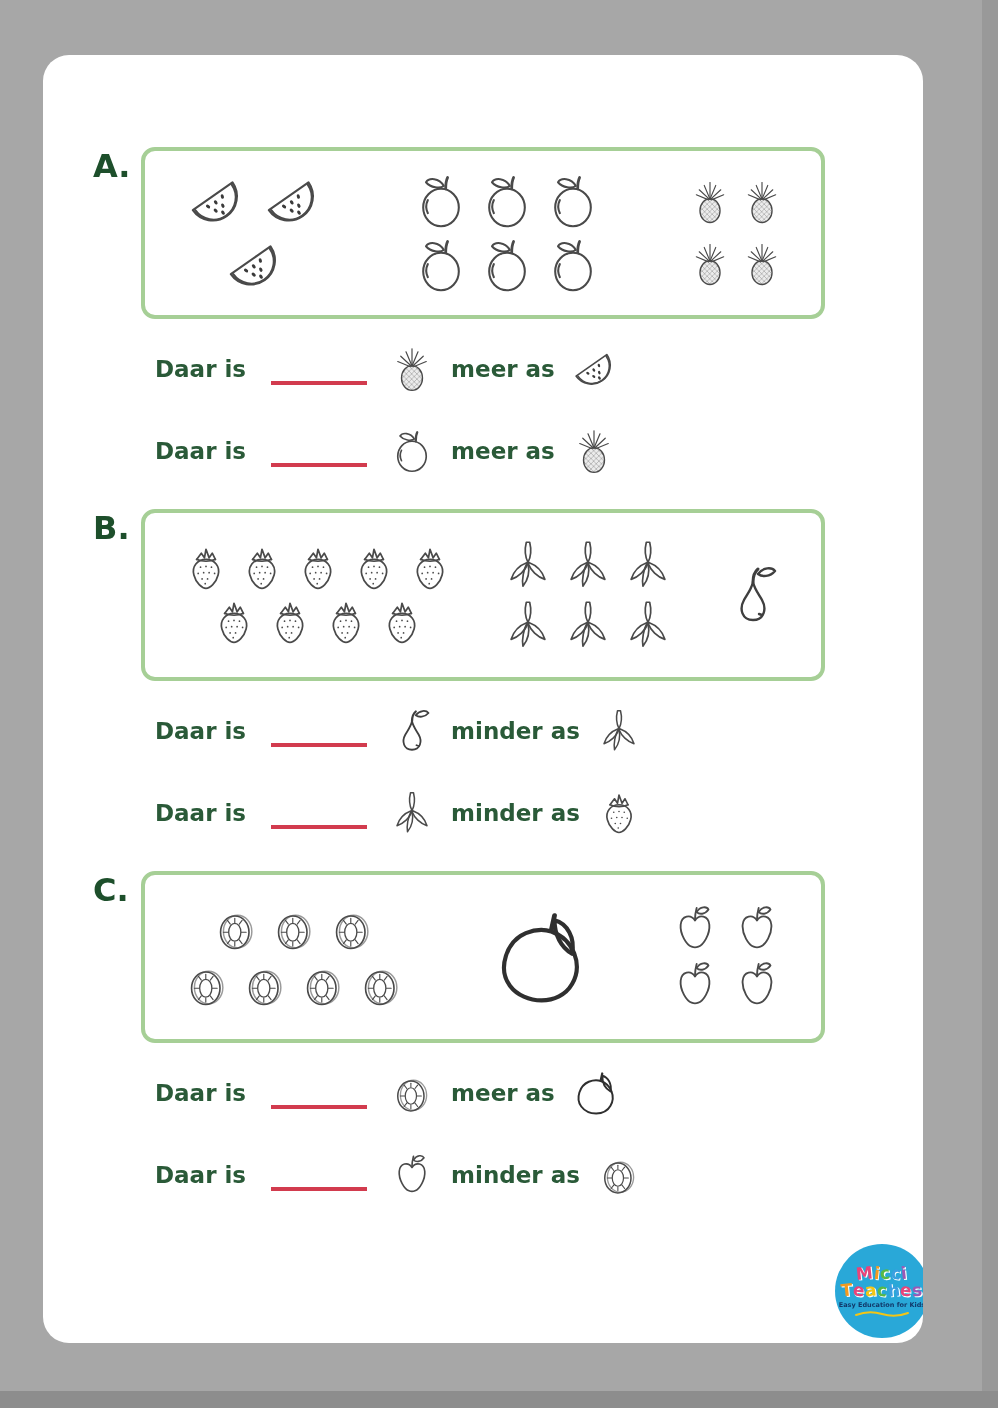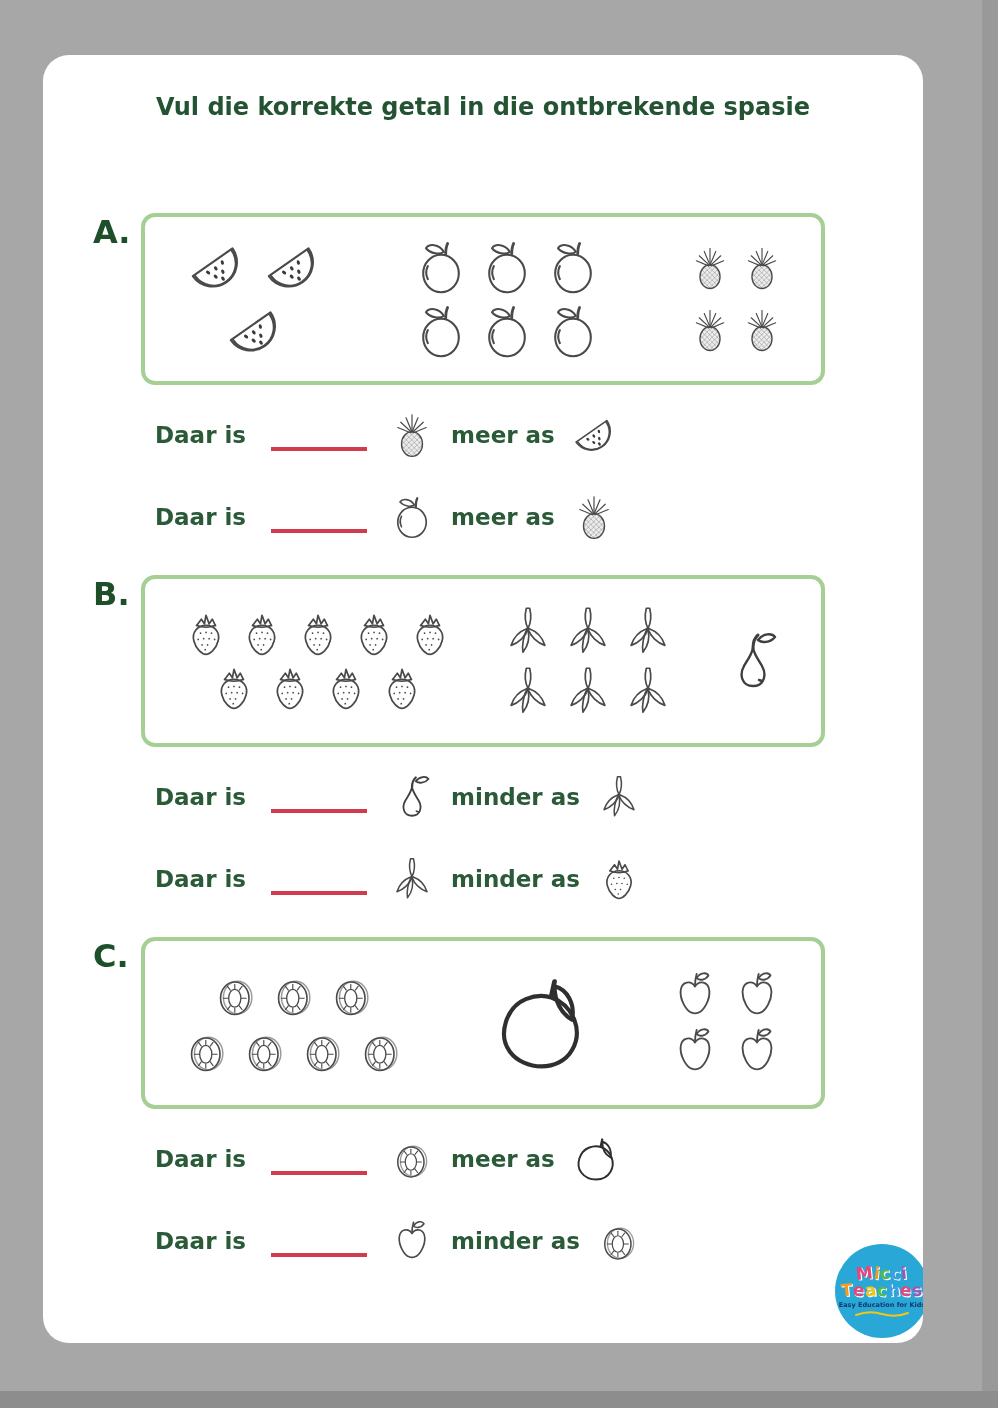--- a/index.html
+++ b/index.html
@@ -174,21 +174,20 @@
         <path d="M34 12 C38 5 46 5 48 9 C44 15 37 15 34 12 Z"></path>
       </g>
     </symbol>
   </defs>
 </svg>
 
 <div class="strip-right"></div>
 <div class="strip-bottom"></div>
 
 <div class="card">
-  <div class="subtitle">Vul die korrekte getal in die ontbrekende spasie</div>
 
   <div class="sections">
 
     <div class="section">
       <div class="section-row">
         <div class="sec-label">A.</div>
         <div class="fruit-box">
             <div class="fgroup">
               <div class="frow">
                 <svg viewBox="0 0 64 64" class="fx f-watermelon">

